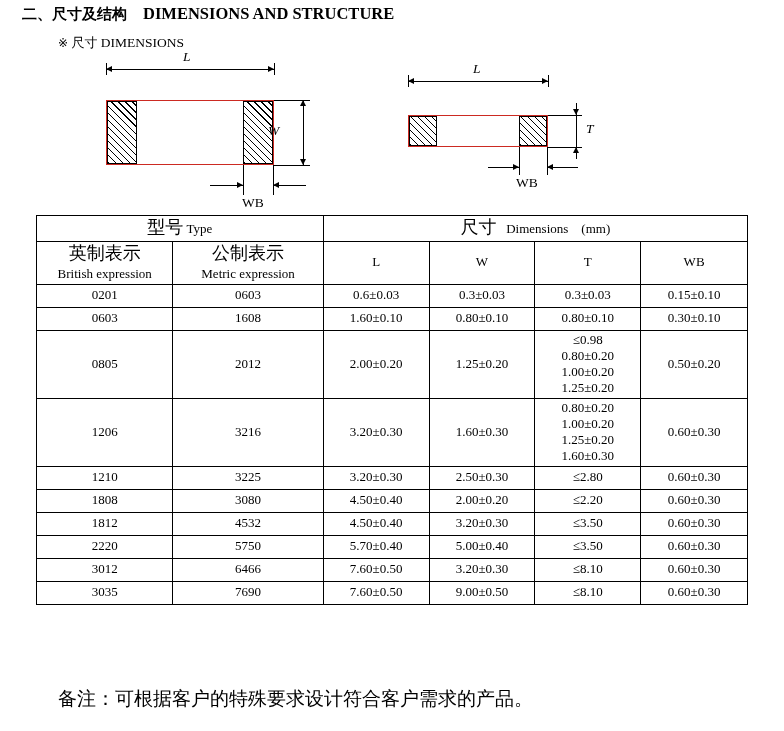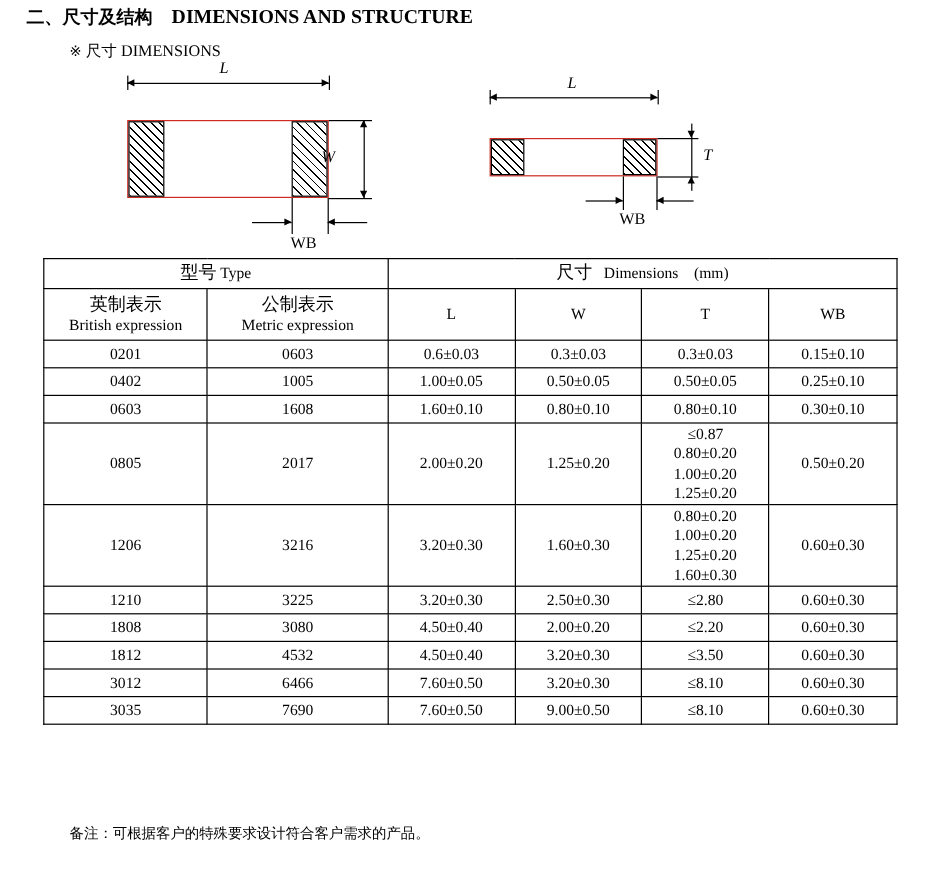--- a/index.html
+++ b/index.html
@@ -100,29 +100,29 @@
     font-family: "Liberation Serif", serif;
   }
   table.dims th, table.dims td {
     border: 1px solid #000;
     text-align: center;
     vertical-align: middle;
     padding: 1px 2px;
     line-height: 1.25;
   }
   table.dims td.val { height: 20px; }
-  .cn-s { font-family: Liberation Serif, serif; font-size: 15px; }
+  .cn-s { font-family: Liberation Mono, monospace; font-size: 18px; }
   .hdr-top { height: 22px; font-weight: normal; }
   .hdr-sub { height: 40px; font-weight: normal; }
   .multi { line-height: 1.45; }
 
   
   .notes { position: absolute; left: 58px; top: 686px; font-size: 13.5px; }
   .notes div { margin-bottom: 4px; white-space: nowrap; }
-  .notes .cn { font-family: "DejaVu Sans", sans-serif; font-size: 12px; }
+  .notes .cn { font-family: "DejaVu Sans", sans-serif; font-size: 19px; }
 </style>
 </head>
 <body>
 
 <div class="page">
 
   <div class="heading">
     <span class="cn">二、尺寸及结构</span><span class="en">DIMENSIONS AND STRUCTURE</span>
   </div>
 
@@ -225,42 +225,34 @@
       <tbody id="tbl-body">
           <tr>
             <td class="val">0201</td>
             <td class="val">0603</td>
             <td class="val">0.6±0.03</td>
             <td class="val">0.3±0.03</td>
             <td class="val">0.3±0.03</td>
             <td class="val">0.15±0.10</td>
           </tr>
           <tr>
-            <td class="val">0402</td>
-            <td class="val">1005</td>
-            <td class="val">1.00±0.05</td>
-            <td class="val">0.50±0.05</td>
-            <td class="val">0.50±0.05</td>
-            <td class="val">0.25±0.10</td>
-          </tr>
-          <tr>
             <td class="val">0603</td>
             <td class="val">1608</td>
             <td class="val">1.60±0.10</td>
             <td class="val">0.80±0.10</td>
             <td class="val">0.80±0.10</td>
             <td class="val">0.30±0.10</td>
           </tr>
           <tr>
             <td class="val">0805</td>
-            <td class="val">2017</td>
+            <td class="val">2012</td>
             <td class="val">2.00±0.20</td>
             <td class="val">1.25±0.20</td>
             <td class="val multi">
-              <div>≤0.87</div>
+              <div>≤0.98</div>
               <div>0.80±0.20</div>
               <div>1.00±0.20</div>
               <div>1.25±0.20</div>
             </td>
             <td class="val">0.50±0.20</td>
           </tr>
           <tr>
             <td class="val">1206</td>
             <td class="val">3216</td>
             <td class="val">3.20±0.30</td>
@@ -291,20 +283,28 @@
           </tr>
           <tr>
             <td class="val">1812</td>
             <td class="val">4532</td>
             <td class="val">4.50±0.40</td>
             <td class="val">3.20±0.30</td>
             <td class="val">≤3.50</td>
             <td class="val">0.60±0.30</td>
           </tr>
           <tr>
+            <td class="val">2220</td>
+            <td class="val">5750</td>
+            <td class="val">5.70±0.40</td>
+            <td class="val">5.00±0.40</td>
+            <td class="val">≤3.50</td>
+            <td class="val">0.60±0.30</td>
+          </tr>
+          <tr>
             <td class="val">3012</td>
             <td class="val">6466</td>
             <td class="val">7.60±0.50</td>
             <td class="val">3.20±0.30</td>
             <td class="val">≤8.10</td>
             <td class="val">0.60±0.30</td>
           </tr>
           <tr>
             <td class="val">3035</td>
             <td class="val">7690</td>

